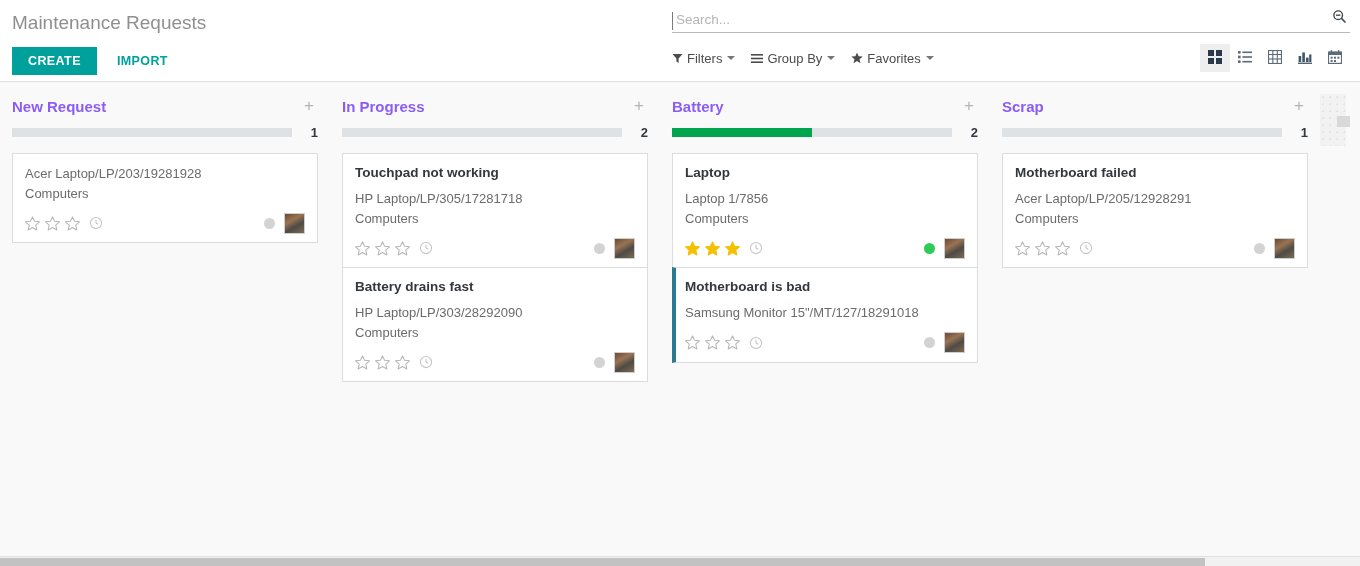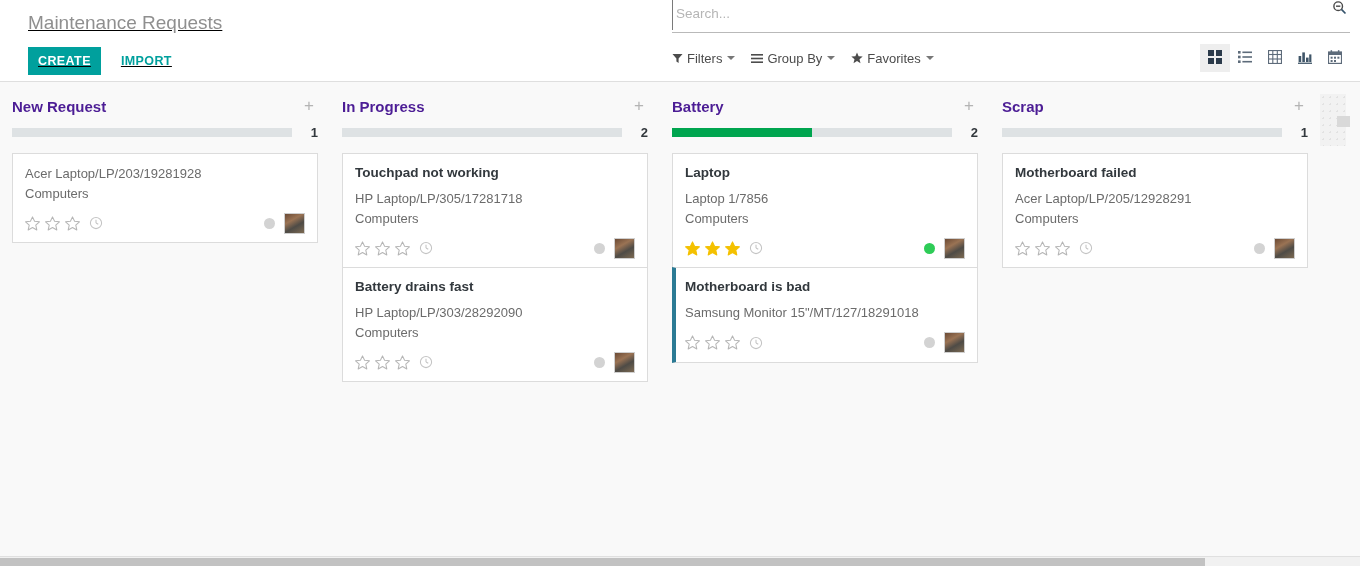--- a/index.html
+++ b/index.html
@@ -10,38 +10,38 @@
     overflow: hidden;
   }
 
   
   .control-panel {
     position: relative;
     height: 82px;
     background: #ffffff;
     border-bottom: 1px solid #dfdfdf;
   }
-  .cp-left { position: absolute; left: 28px; top: 0; text-decoration: underline; }
+  .cp-left { position: absolute; left: 12px; top: 0; }
   .breadcrumb-title {
     font-size: 19px;
     color: #8f8f8f;
     font-weight: 400;
     padding-top: 11px;
     line-height: 24px;
     white-space: nowrap;
   }
   .cp-buttons { margin-top: 12px; display: flex; align-items: center; }
   .btn-create {
     background: #00a09d;
     color: #ffffff;
     border: none;
     font-size: 12.5px;
     font-weight: 700;
     letter-spacing: .4px;
-    padding: 7px 10px;
+    padding: 7px 16px;
     cursor: pointer;
     font-family: "Liberation Sans", sans-serif;
   }
   .btn-import {
     background: transparent;
     color: #00a09d;
     border: none;
     font-size: 12.5px;
     font-weight: 700;
     letter-spacing: .4px;
@@ -50,21 +50,21 @@
     cursor: pointer;
     font-family: "Liberation Sans", sans-serif;
   }
 
   
   .cp-right {
     position: absolute;
     left: 672px; right: 10px; top: 0;
   }
   .search-row {
-    display: flex; 
+    display: flex; align-items: flex-end;
     border-bottom: 1px solid #b9b9b9;
     height: 33px;
     padding-bottom: 2px;
   }
   .search-input {
     flex: 1;
     border: none;
     outline: none;
     font-size: 13.5px;
     color: #4c4c4c;
@@ -132,21 +132,21 @@
   .kcol-header {
     padding: 12px 6px 0 6px;
   }
   .kcol-titlerow {
     display: flex; align-items: center; justify-content: space-between;
     height: 24px;
   }
   .kcol-title {
     font-size: 15px;
     font-weight: 700;
-    color: #4c1d95;
+    color: #8b5cf6;
     white-space: nowrap;
   }
   .kcol-add {
     color: #b4b4b4;
     font-size: 17px;
     line-height: 14px;
     cursor: pointer;
     padding: 0 4px;
     font-weight: 400;
   }

